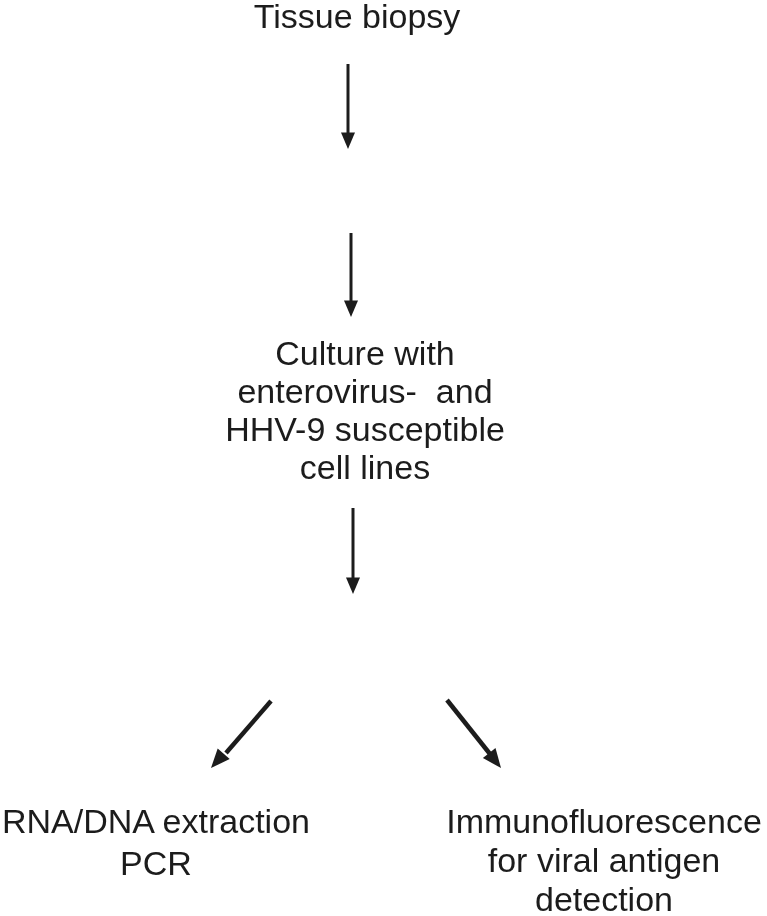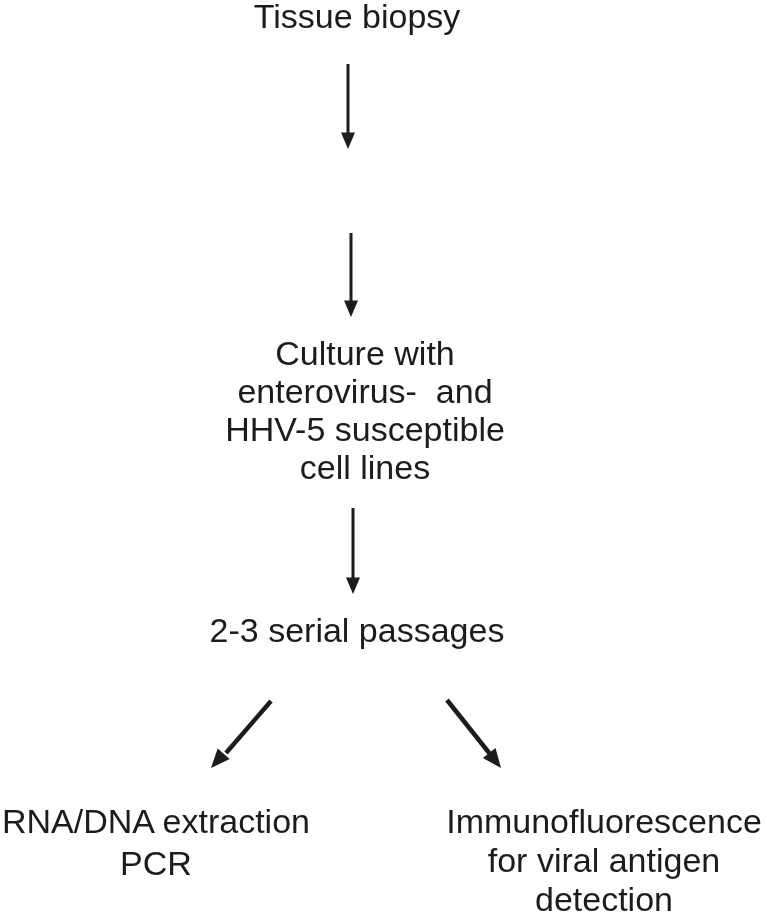--- a/index.html
+++ b/index.html
@@ -71,24 +71,23 @@
       <line x1="447" y1="700" x2="490" y2="754" stroke-width="4.5"></line>
       <polygon points="501,768 482.9,758.1 495.5,748.1"></polygon>
     </g>
   </svg>
 
   <div class="node" style="left:357px; top:-3px">Tissue biopsy</div>
 
 
   <div class="node" style="left:365px; top:334px">Culture with
 enterovirus-  and
-HHV-5 susceptible
+HHV-9 susceptible
 cell lines</div>
 
-  <div class="node" style="left:357px; top:611px">2-3 serial passages</div>
 
   <div class="node lh42" style="left:156px; top:800px">RNA/DNA extraction
 PCR</div>
 
   <div class="node lh39" style="left:604px; top:802px">Immunofluorescence
 for viral antigen
 detection</div>
 
 </div>
 

